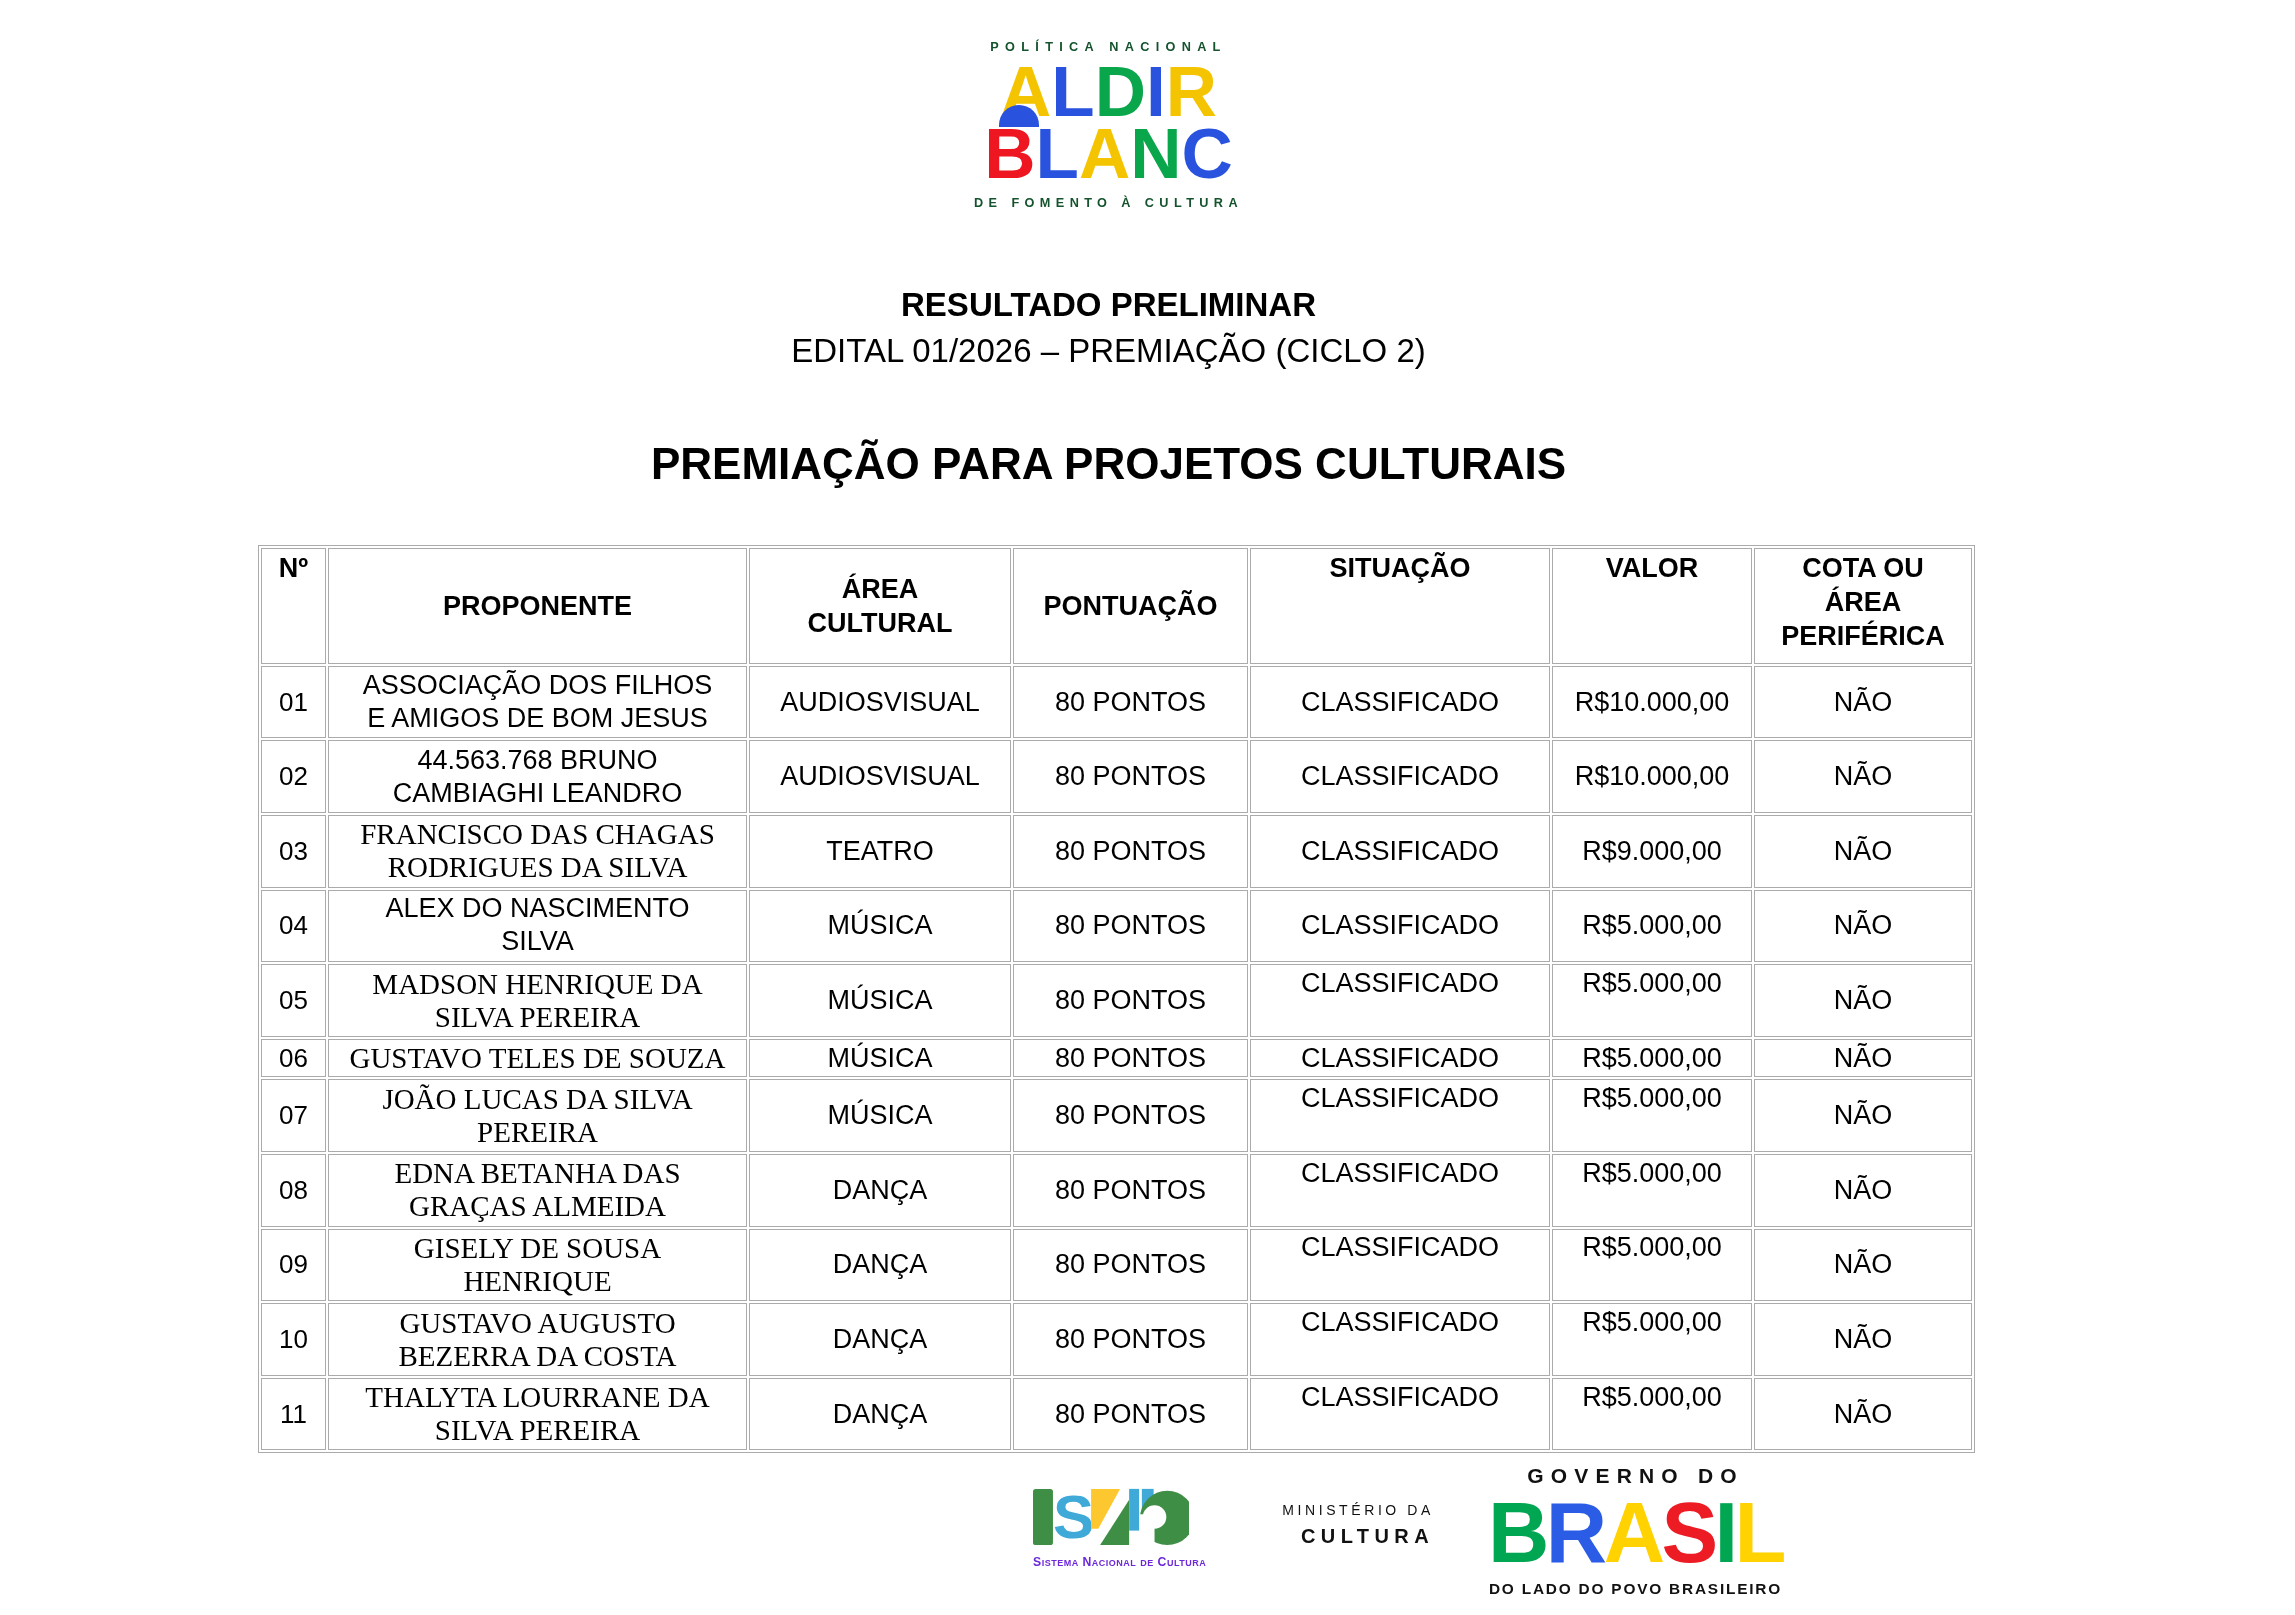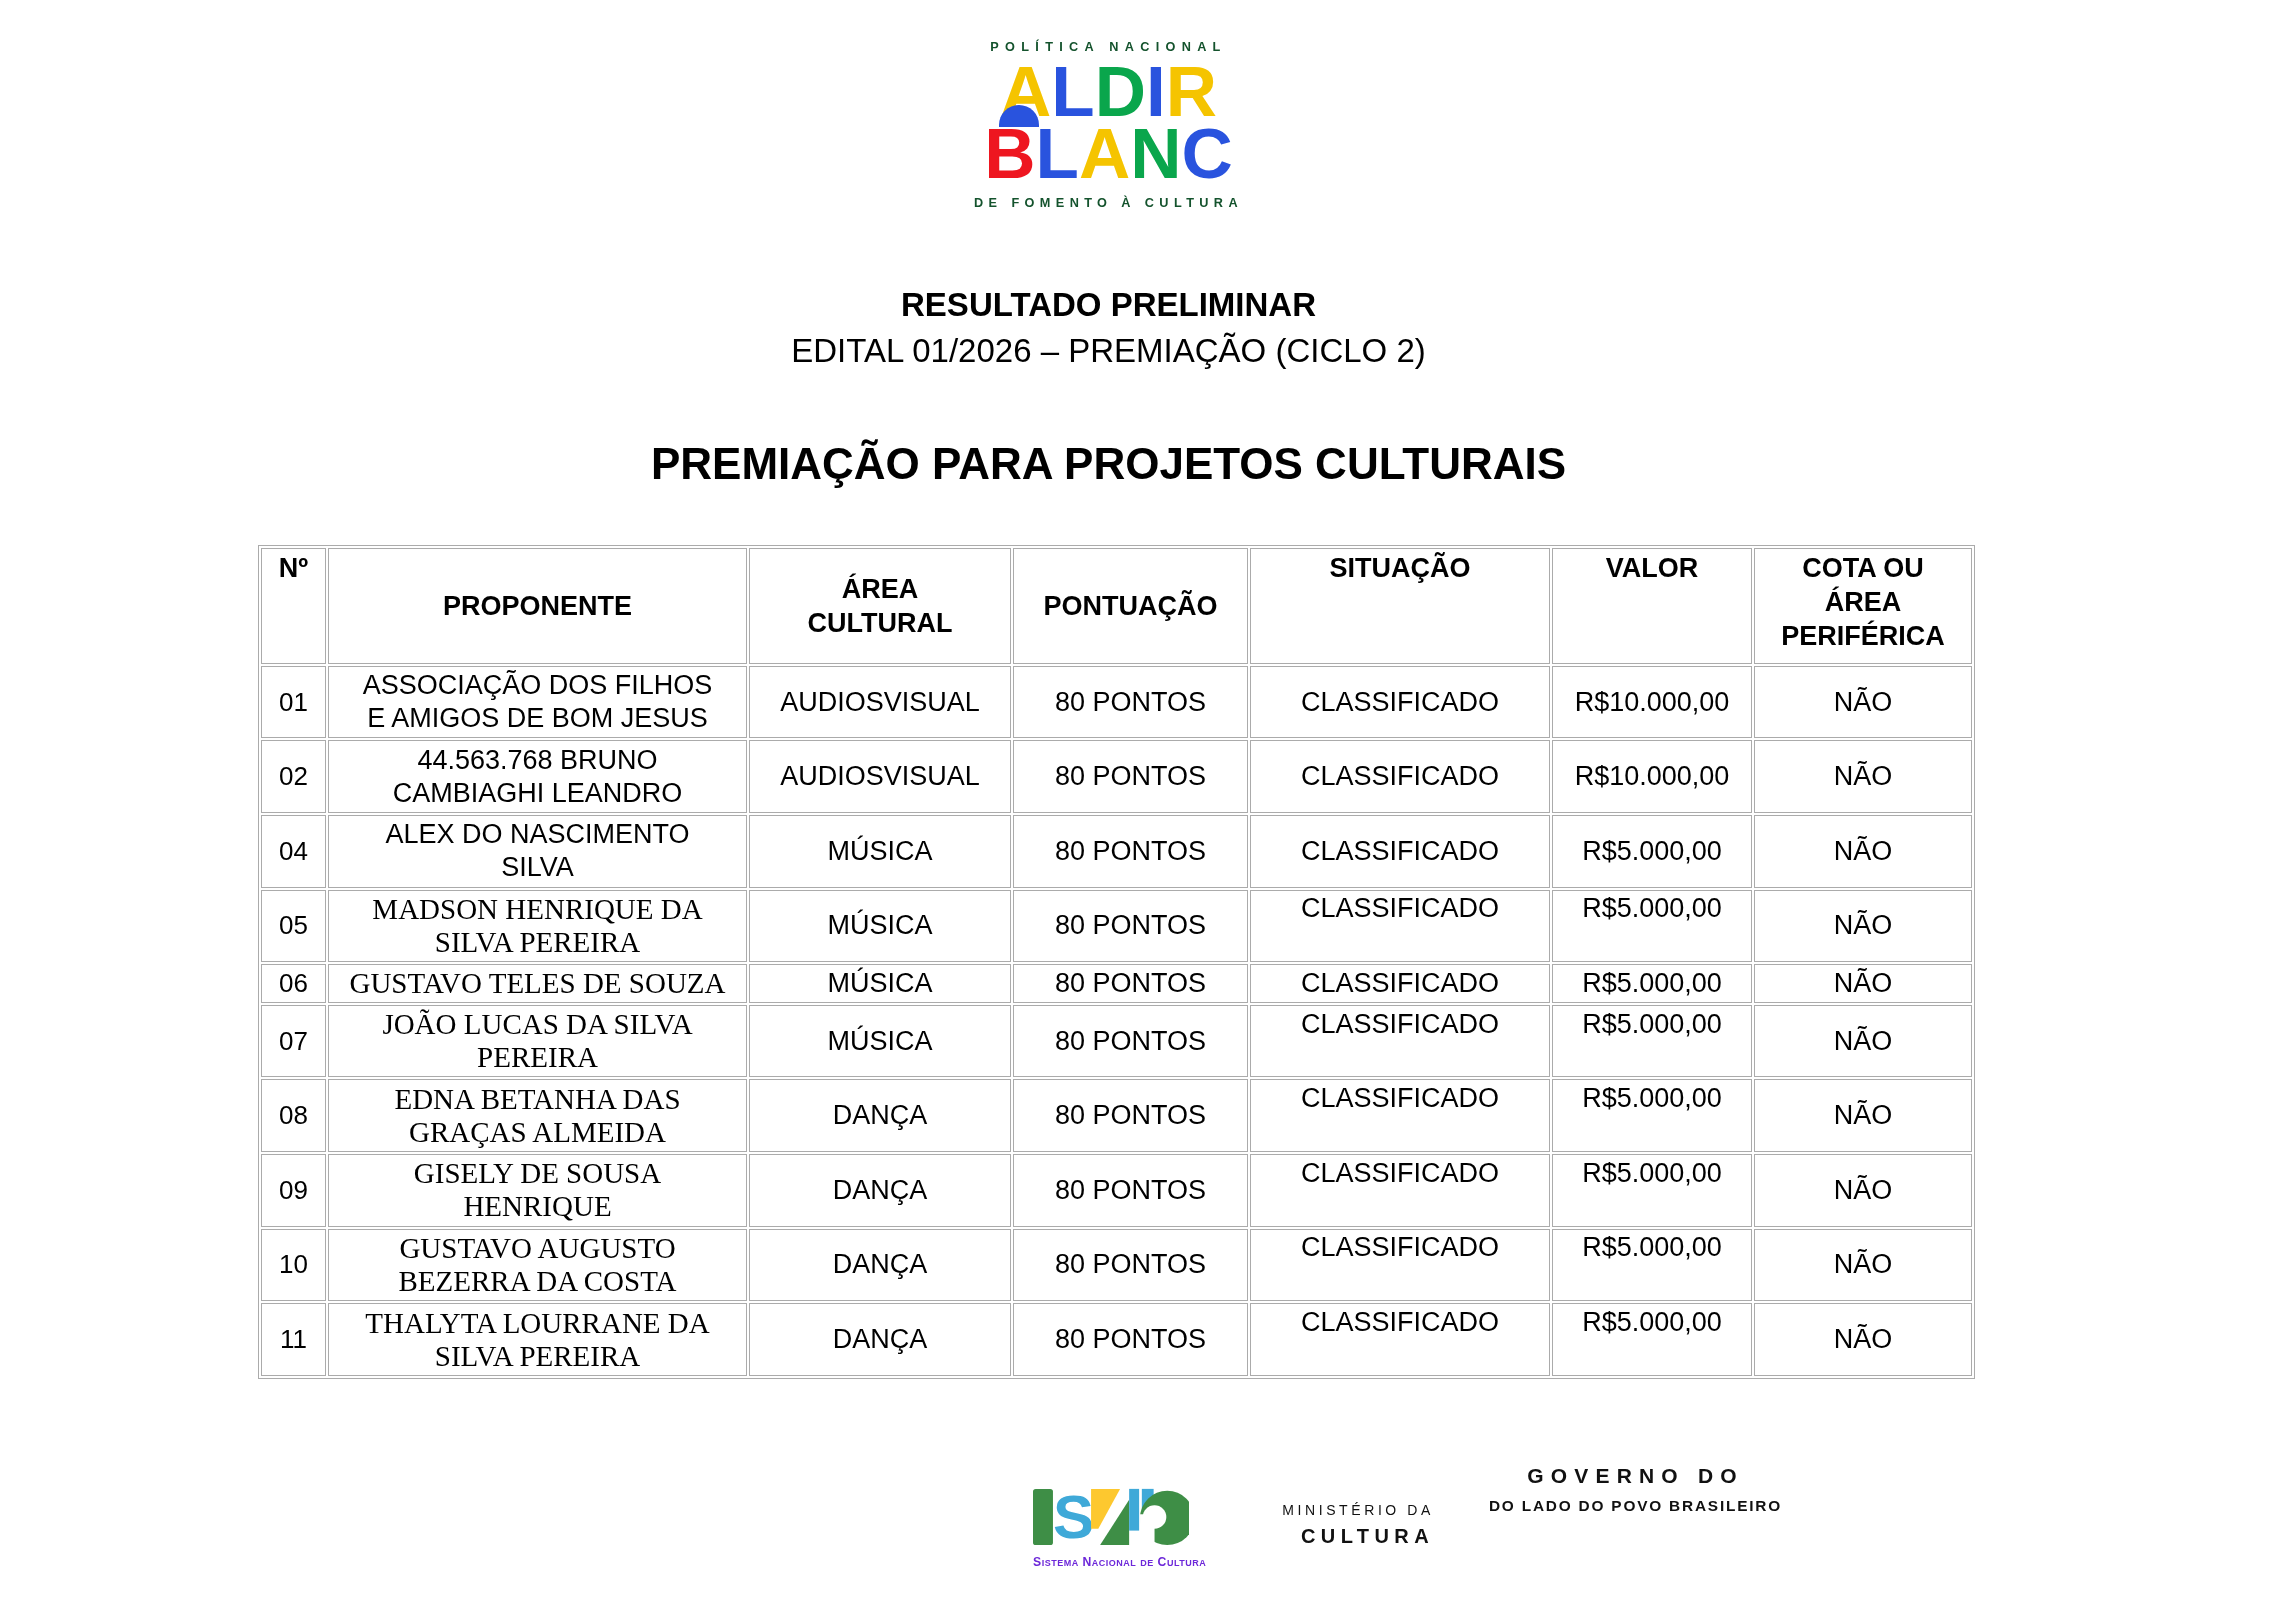--- a/index.html
+++ b/index.html
@@ -101,20 +101,29 @@
           <tr>
             <td class="num vmid">02</td>
             <td class="name vmid">44.563.768 BRUNO<br>CAMBIAGHI LEANDRO</td>
             <td class="vmid">AUDIOSVISUAL</td>
             <td class="vmid">80 PONTOS</td>
             <td class="vmid">CLASSIFICADO</td>
             <td class="vmid">R$10.000,00</td>
             <td class="vmid">NÃO</td>
           </tr>
           <tr>
+            <td class="num vmid">03</td>
+            <td class="name vmid serif">FRANCISCO DAS CHAGAS<br>RODRIGUES DA SILVA</td>
+            <td class="vmid">TEATRO</td>
+            <td class="vmid">80 PONTOS</td>
+            <td class="vmid">CLASSIFICADO</td>
+            <td class="vmid">R$9.000,00</td>
+            <td class="vmid">NÃO</td>
+          </tr>
+          <tr>
             <td class="num vmid">04</td>
             <td class="name vtop">ALEX DO NASCIMENTO<br>SILVA</td>
             <td class="vmid">MÚSICA</td>
             <td class="vmid">80 PONTOS</td>
             <td class="vmid">CLASSIFICADO</td>
             <td class="vmid">R$5.000,00</td>
             <td class="vmid">NÃO</td>
           </tr>
           <tr>
             <td class="num vmid">05</td>
@@ -200,18 +209,19 @@
       <div class="snc-caption">Sistema Nacional de Cultura</div>
     </div>
 
     <div class="minc">
       <div class="minc1">MINISTÉRIO DA</div>
       <div class="minc2">CULTURA</div>
     </div>
 
     <div class="gov">
       <div class="gov-top">GOVERNO DO</div>
+      <div class="gov-brasil" id="brasil"><span style="color: rgb(0, 166, 81);">B</span><span style="color: rgb(43, 92, 230);">R</span><span style="color: rgb(255, 210, 0);">A</span><span style="color: rgb(237, 28, 36);">S</span><span style="color: rgb(0, 166, 81);">I</span><span style="color: rgb(255, 210, 0);">L</span></div>
       <div class="gov-bottom">DO LADO DO POVO BRASILEIRO</div>
     </div>
 
   </div>
 </div>
 
 
 </body></html>

